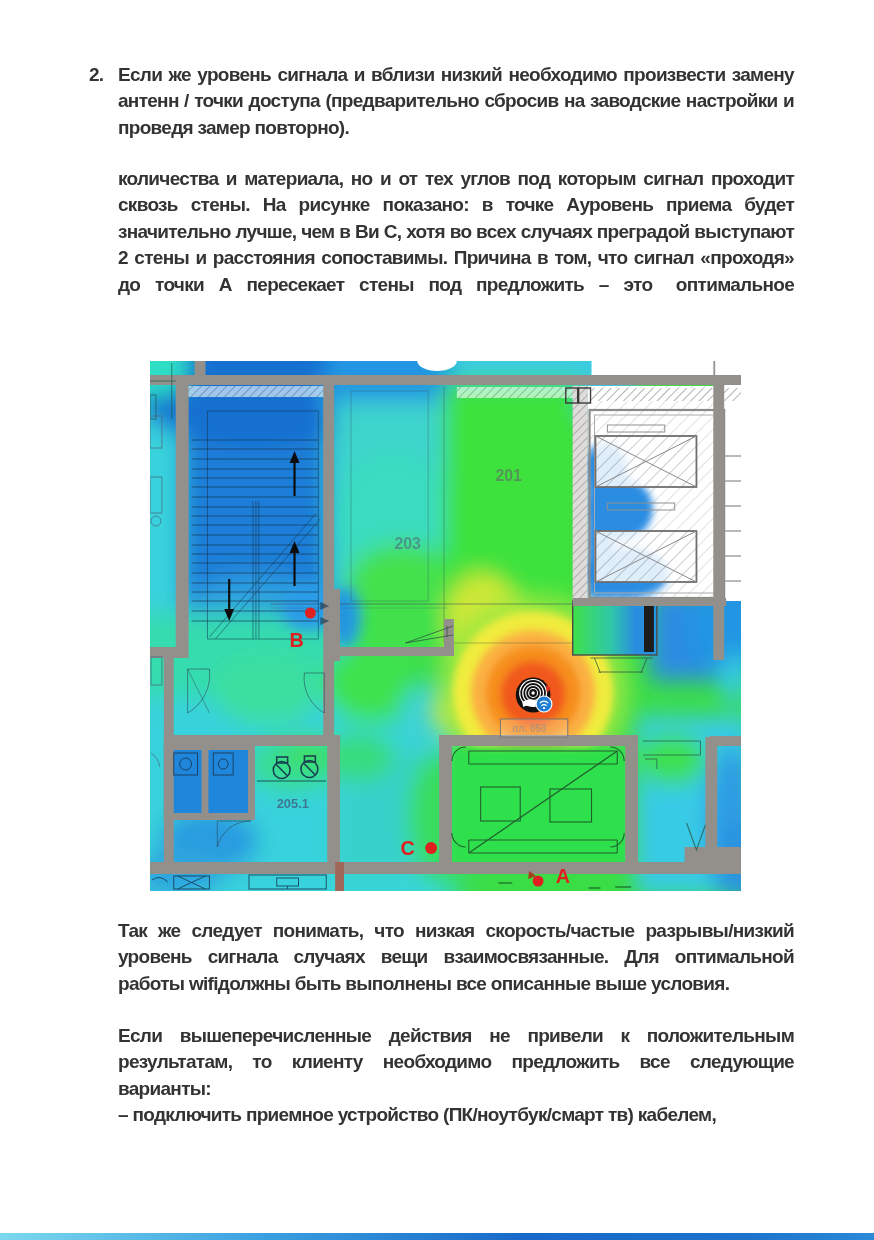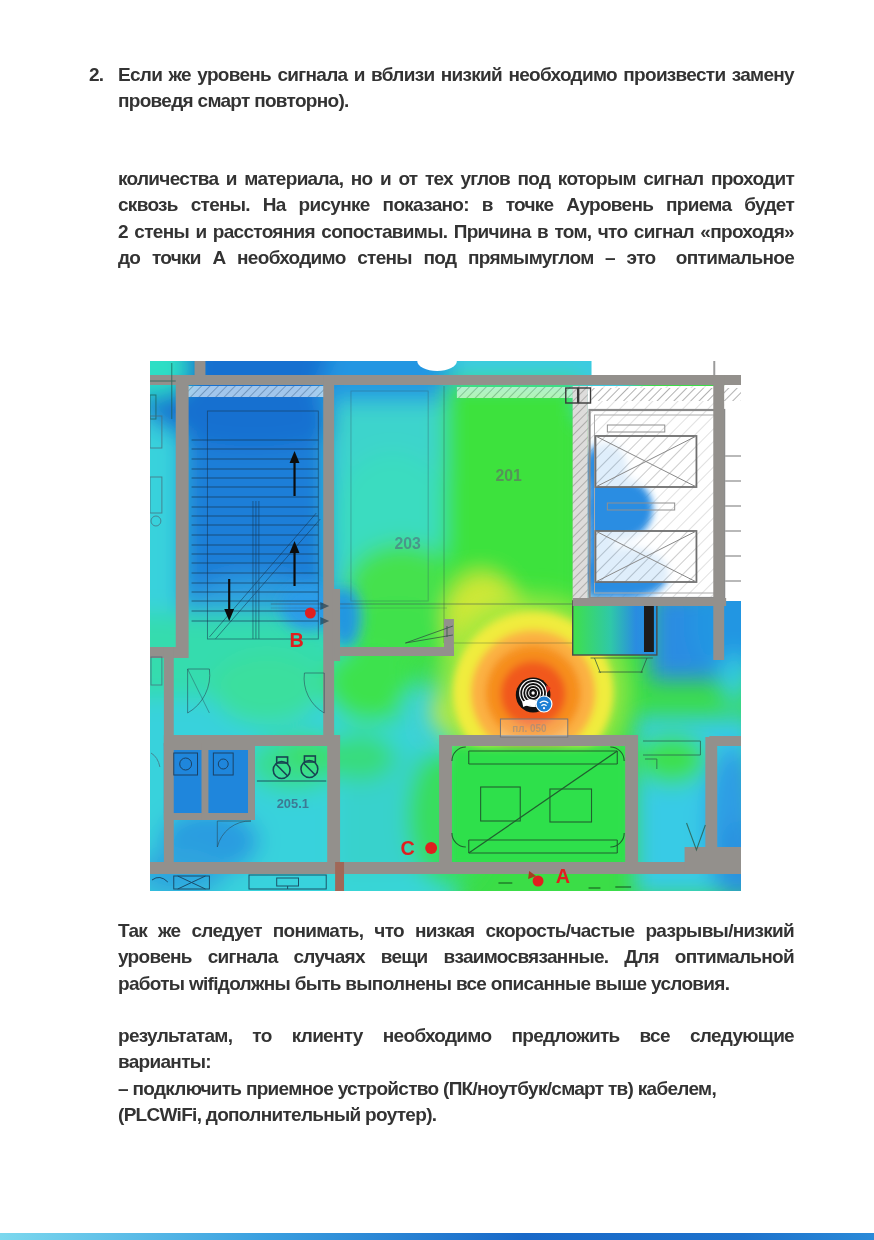--- a/index.html
+++ b/index.html
@@ -6,28 +6,30 @@
 .txt{position:absolute;left:118px;width:676px;font-size:19px;line-height:26.4px;letter-spacing:-0.7px}
 .txt div{height:26.4px;white-space:nowrap}
 .txt div.j{white-space:normal;text-align:justify;text-align-last:justify}
 .num{position:absolute;left:89px;top:62px;font-size:19px;line-height:26.4px;letter-spacing:-0.7px}
 </style></head><body>
 
 <div class="num">2.</div>
 
 <div class="txt" style="top:62px">
 <div class="j">Если же уровень сигнала и вблизи низкий необходимо произвести замену</div>
-<div class="n">проведя смарт повторно).</div>
+<div class="j">антенн / точки доступа (предварительно сбросив на заводские настройки и</div>
+<div class="n">проведя замер повторно).</div>
 </div>
 
 <div class="txt" style="top:166px">
 <div class="j">количества и материала, но и от тех углов под которым сигнал проходит</div>
 <div class="j">сквозь стены. На рисунке показано: в точке Ауровень приема будет</div>
+<div class="j">значительно лучше, чем в Ви С, хотя во всех случаях преградой выступают</div>
 <div class="j">2 стены и расстояния сопоставимы. Причина в том, что сигнал «проходя»</div>
-<div class="j">до точки А необходимо стены под прямымуглом – это  оптимальное</div>
+<div class="j">до точки А пересекает стены под предложить – это  оптимальное</div>
 </div>
 
 <div style="position:absolute;left:150px;top:361px;width:591px;height:564px">
 <svg width="591" height="530" viewBox="0 0 597 530" preserveAspectRatio="none" style="position:absolute;left:0;top:0">
 <defs>
 <filter id="b1" x="-30%" y="-30%" width="160%" height="160%">
           <feGaussianBlur stdDeviation="11"></feGaussianBlur>
         </filter>
 <filter id="b2" x="-40%" y="-40%" width="180%" height="180%">
           <feGaussianBlur stdDeviation="7"></feGaussianBlur>
@@ -404,18 +406,18 @@
 </svg>
 </div>
 
 <div class="txt" style="top:918px">
 <div class="j">Так же следует понимать, что низкая скорость/частые разрывы/низкий</div>
 <div class="j">уровень сигнала случаях вещи взаимосвязанные. Для оптимальной</div>
 <div class="n">работы wifiдолжны быть выполнены все описанные выше условия.</div>
 </div>
 
 <div class="txt" style="top:1022px;line-height:27px">
+<div class="j">Если вышеперечисленные действия не привели к положительным</div>
 <div class="j">результатам, то клиенту необходимо предложить все следующие</div>
 <div class="n">варианты:</div>
 <div class="n">– подключить приемное устройство (ПК/ноутбук/смарт тв) кабелем,</div>
-<div class="n">(PLCWiFi, дополнительный роутер).</div>
 </div>
 
 <div style="position:absolute;left:0;top:1233px;width:874px;height:7px;background:linear-gradient(to right,#7cd8ee,#3aa0e0 30%,#1868c8 60%,#1d72cc 85%,#2a8ad8)"></div>
 </body></html>

